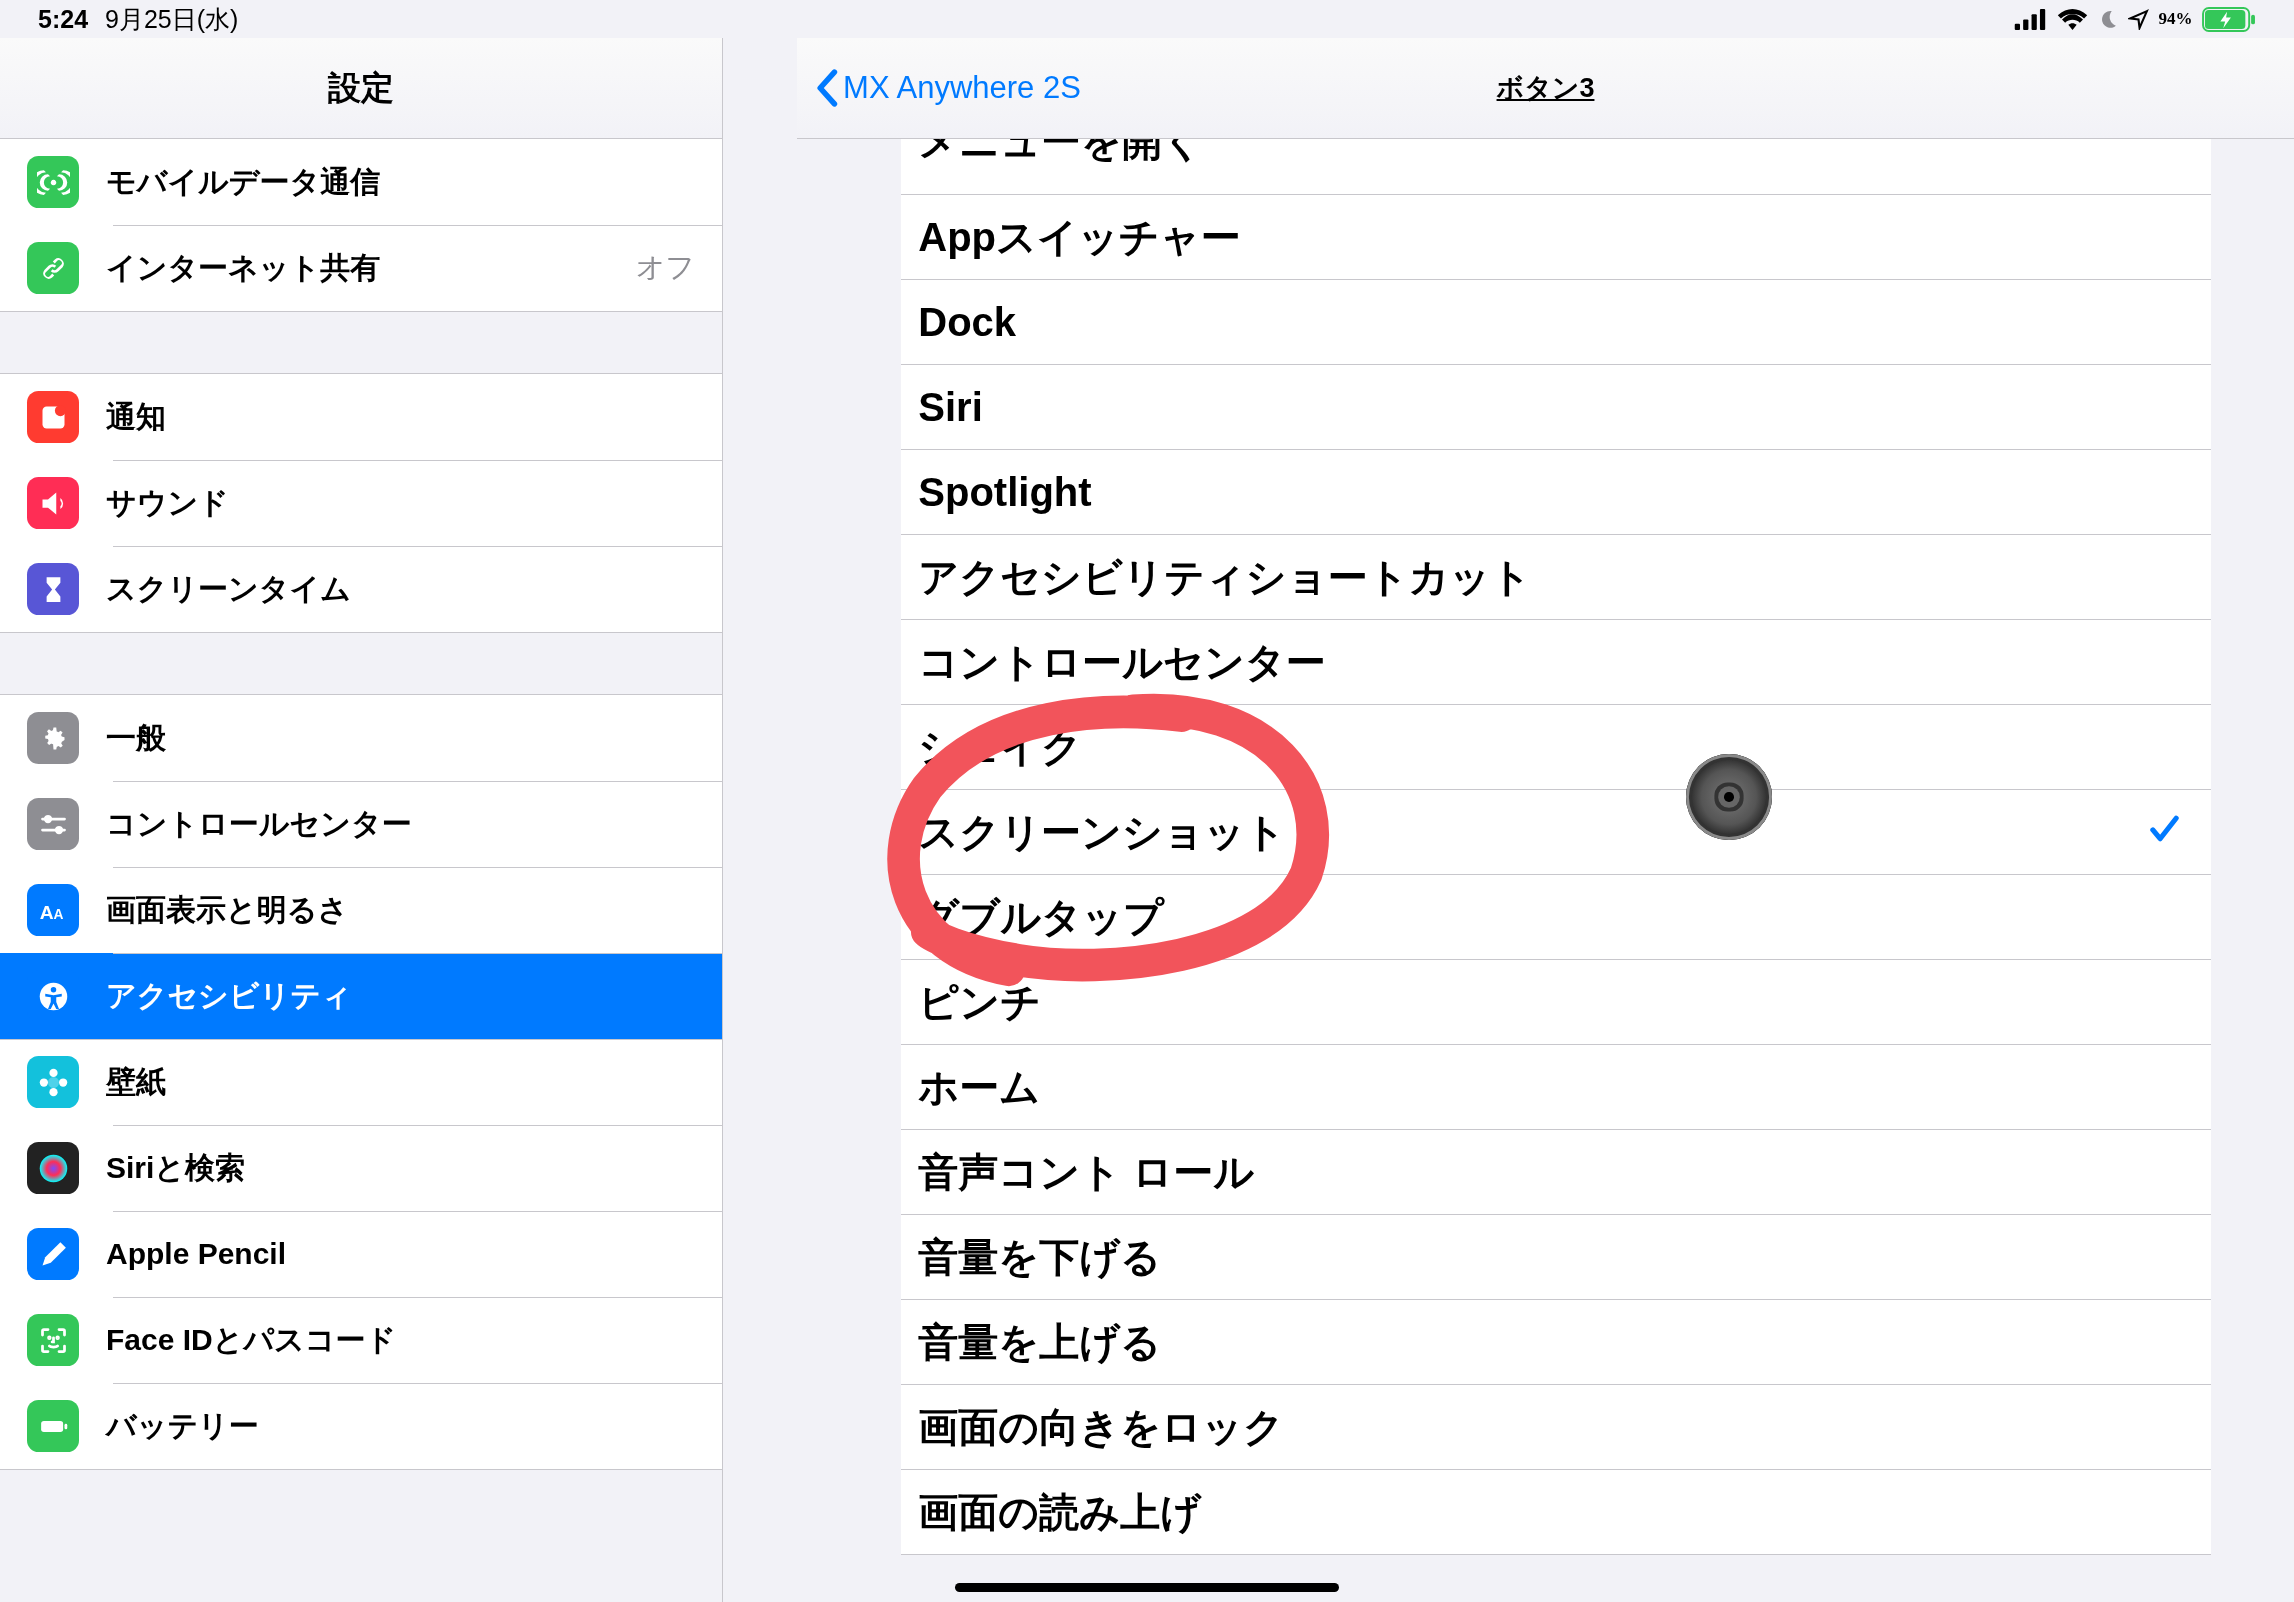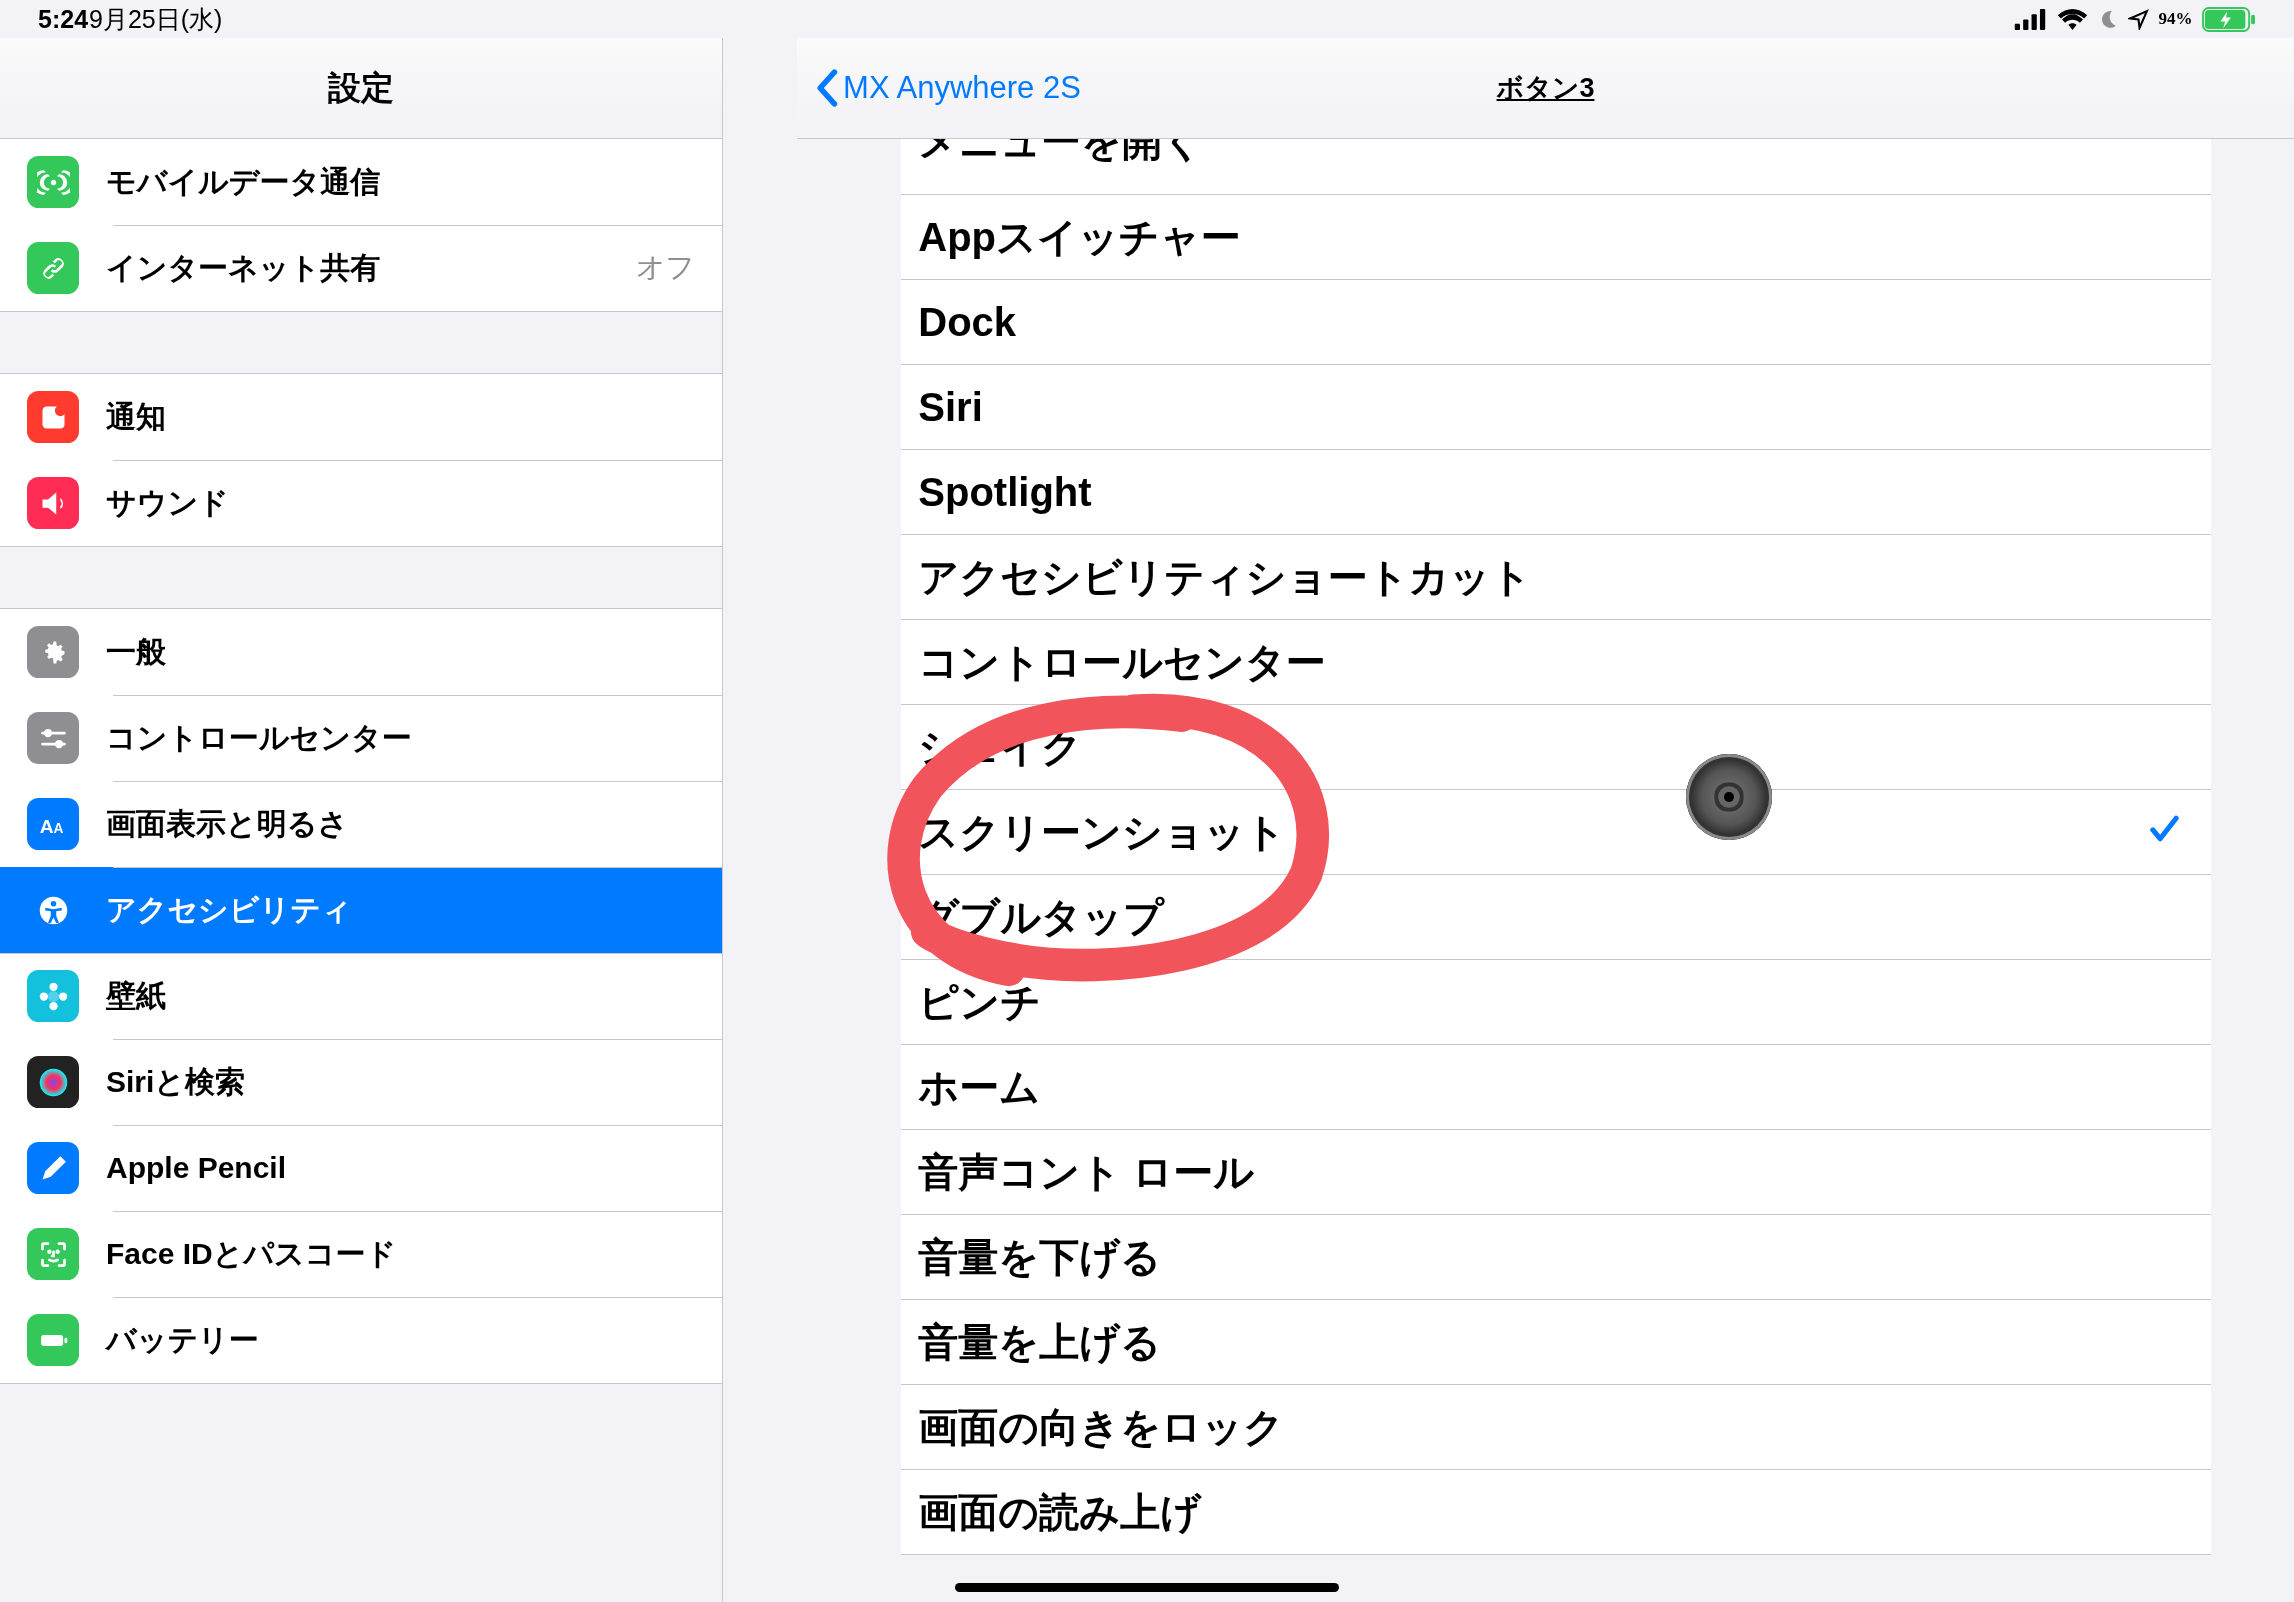--- a/index.html
+++ b/index.html
@@ -17,21 +17,21 @@
     position: absolute;
     top: 0; left: 0; right: 0;
     height: 38px;
     display: flex;
     align-items: center;
     font-size: 25px;
     font-weight: 600;
     color: #000;
     padding: 0 38px;
   }
-  .status-left { display:flex; align-items:center; gap:1px;}
+  .status-left { display:flex; align-items:center; gap:17px;}
   .status-date { font-weight:400; }
   .status-right {
     margin-left:auto;
     display:flex; align-items:center; gap:9.6px;
     font-weight:600;
   }
   .status-right svg { display:block; }
   .battery-pct { font-size:17px;font-family:Liberation Serif, serif; }
 
   
@@ -264,20 +264,28 @@
           <span>通知</span>
         </div>
         <div class="row">
           <div class="icon" style="background: rgb(255, 45, 85);">
             <svg viewBox="0 0 24 24">
               <path fill="#fff" d="M4 9v6h4l6 5V4L8 9zM17 8a5 5 0 0 1 0 8v-2a3 3 0 0 0 0-4z"></path>
             </svg>
           </div>
           <span>サウンド</span>
         </div>
+        <div class="row">
+          <div class="icon" style="background: rgb(88, 86, 214);">
+            <svg viewBox="0 0 24 24">
+              <path fill="#fff" d="M7 3h10v4l-4 5 4 5v4H7v-4l4-5-4-5z"></path>
+            </svg>
+          </div>
+          <span>スクリーンタイム</span>
+        </div>
       </div>
       <div class="group">
         <div class="row">
           <div class="icon" style="background: rgb(142, 142, 147);">
             <svg viewBox="0 0 24 24">
               <path fill="#fff" d="M12 8a4 4 0 1 0 .01 0zM20 13v-2l-2-.4a6 6 0 0 0-.5-1.2l1.1-1.7-1.4-1.4-1.7 1.1a6 6 0 0 0-1.2-.5L14 4h-2l-.4 2a6 6 0 0 0-1.2.5L8.7 5.3 7.3 6.7l1.1 1.7a6 6 0 0 0-.5 1.2L6 10v2l2 .4c.1.4.3.8.5 1.2l-1.1 1.7 1.4 1.4 1.7-1.1c.4.2.8.4 1.2.5L12 20h2l.4-2c.4-.1.8-.3 1.2-.5l1.7 1.1 1.4-1.4-1.1-1.7c.2-.4.4-.8.5-1.2z"></path>
             </svg>
           </div>
           <span>一般</span>
         </div>

